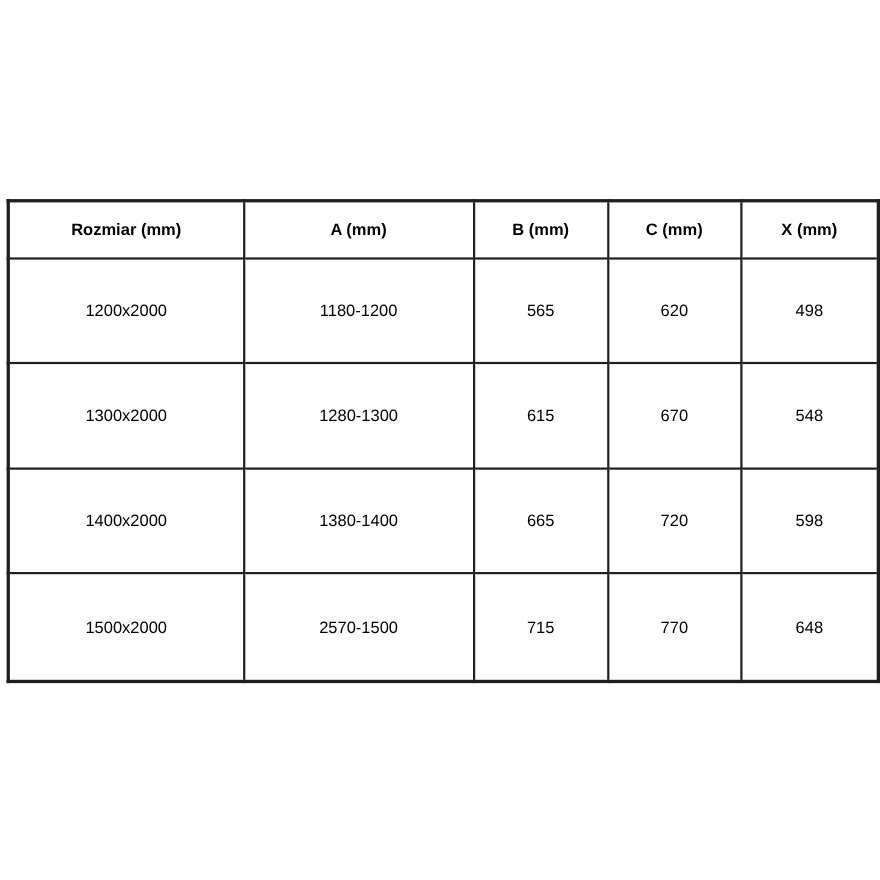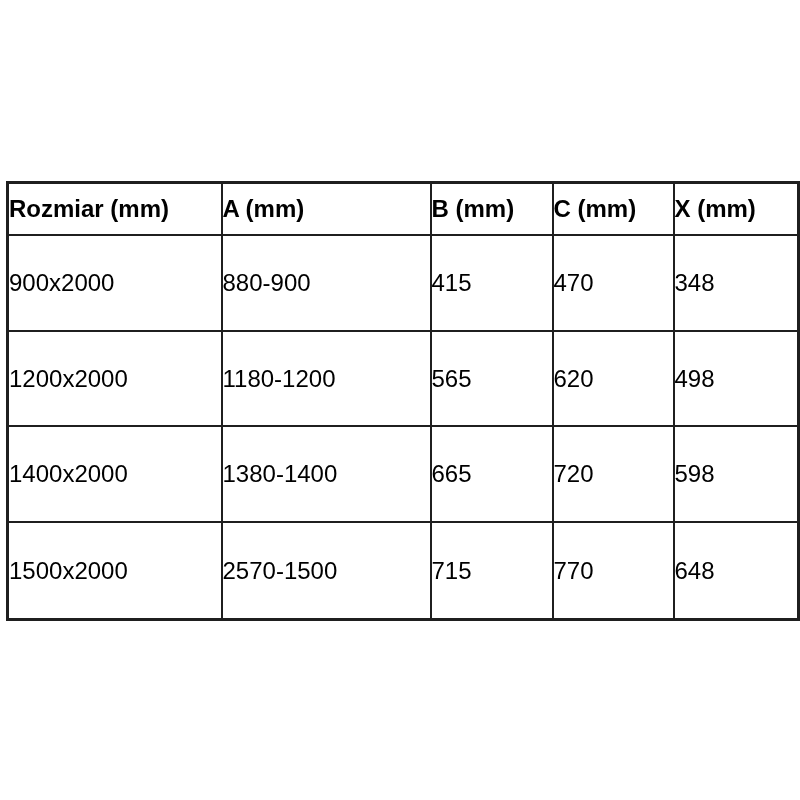--- a/index.html
+++ b/index.html
@@ -26,24 +26,24 @@
     border-collapse: collapse;
     table-layout: fixed;
     width: 791px;
     height: 440px;
     border: 3px solid #1f1f1f;
     background: #ffffff;
   }
   table.size-table th,
   table.size-table td {
     border: 2px solid #1f1f1f;
-    text-align: left;
+    text-align: center;
     vertical-align: middle;
     color: #000000;
-    font-size: 24px;
+    font-size: 15px;
     padding: 0;
     overflow: hidden;
     white-space: nowrap;
   }
   table.size-table thead th {
     font-weight: bold;
     height: 50px;
   }
   table.size-table tbody td {
     font-weight: normal;
@@ -71,32 +71,32 @@
         <tr>
           <th>Rozmiar (mm)</th>
           <th>A (mm)</th>
           <th>B (mm)</th>
           <th>C (mm)</th>
           <th>X (mm)</th>
         </tr>
       </thead>
       <tbody id="table-body">
           <tr>
-            <td>900x2000</td>
-            <td>880-900</td>
-            <td>415</td>
-            <td>470</td>
-            <td>348</td>
-          </tr>
-          <tr>
             <td>1200x2000</td>
             <td>1180-1200</td>
             <td>565</td>
             <td>620</td>
             <td>498</td>
+          </tr>
+          <tr>
+            <td>1300x2000</td>
+            <td>1280-1300</td>
+            <td>615</td>
+            <td>670</td>
+            <td>548</td>
           </tr>
           <tr>
             <td>1400x2000</td>
             <td>1380-1400</td>
             <td>665</td>
             <td>720</td>
             <td>598</td>
           </tr>
           <tr>
             <td>1500x2000</td>

